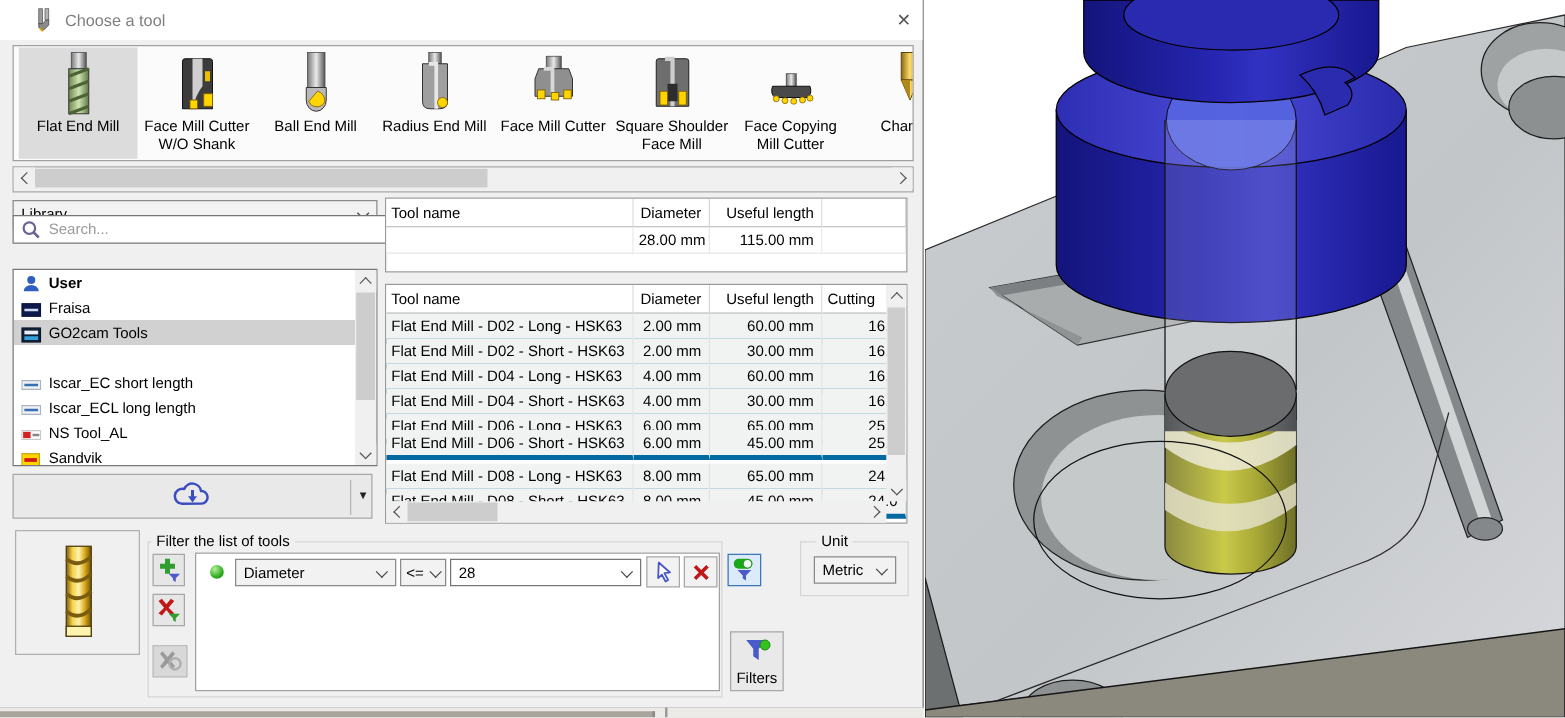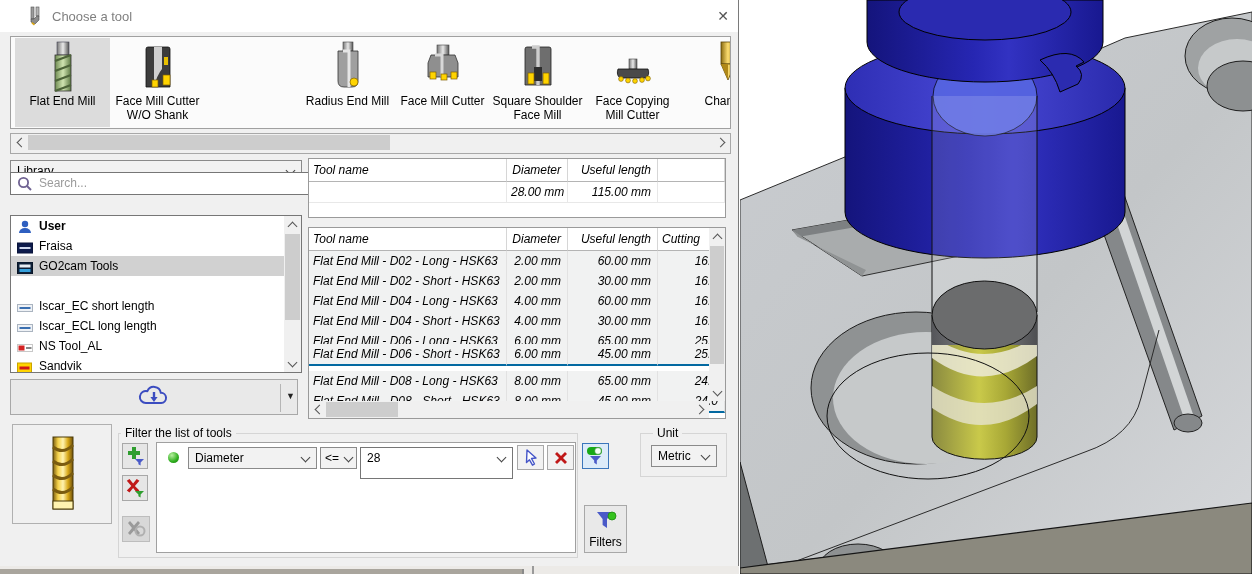--- a/index.html
+++ b/index.html
@@ -34,25 +34,25 @@
   #library-list{left:10px;top:215px;width:292px;height:158px;background:#fff;border:1px solid #767676;box-sizing:border-box;overflow:hidden;}
   .lrow{position:absolute;left:0;width:273px;height:20px;line-height:20px;}
   .lrow.sel{background:#d1d1d1;}
   .lrow .licon{position:absolute;left:6px;top:4px;width:16px;height:12px;}
   .lrow .llabel{position:absolute;left:28px;top:0;white-space:nowrap;}
   
   .btn{background:#e6e6e6;border:1px solid #a8a8a8;box-sizing:border-box;display:flex;align-items:center;justify-content:center;cursor:pointer;}
   .btn.blue{border:1px solid #3b76bb;background:#dcebf9;}
   .btn.dis{background:#d8d8d8;border:1px solid #bdbdbd;}
   
-  .tbl{background:#fff;border:1px solid #9a9a9a;box-sizing:border-box;overflow:hidden;font-style:italic;}
+  .tbl{background:#fff;border:1px solid #9a9a9a;box-sizing:border-box;overflow:hidden;}
   .trow{position:absolute;left:0;display:grid;grid-template-columns:198px 61px 90px 1fr;width:100%;}
   .tcell{overflow:hidden;white-space:nowrap;box-sizing:border-box;padding:0 6px 0 4px;line-height:20px;}
   .thead .tcell{border-right:1px solid #d6d6d6;border-bottom:1px solid #b4b4b4;background:#fff;line-height:22px;}
-  .tdata .tcell{background:#f1f2f2;border-right:1px solid #e2e2e2;border-bottom:2px solid #0369a1;}
+  .tdata .tcell{background:#f1f2f2;border-right:1px solid #e2e2e2;border-bottom:4px solid #0369a1;}
   .tdata.white .tcell{background:#fff;border-right:1px solid #e8e8e8;border-bottom:1px solid #e8e8e8;}
   .num{text-align:right;}
   
   .gbox{border:1px solid #d5d5d5;box-sizing:border-box;}
   .glabel{position:absolute;top:-8px;background:#f0f0f0;padding:0 4px;white-space:nowrap;}
   
   .led{border-radius:50%;background:radial-gradient(circle at 35% 30%,#b8f0a0,#2fae1e 60%,#187a10);}
   #below-dialog{left:0;top:566px;width:739px;height:8px;background:#eceae7;}
   #below-bar{left:0;top:569px;width:522px;height:5px;background:#a9a59d;border-right:2px solid #8a8a8a;}
   #below-line{left:532px;top:566px;width:2px;height:8px;background:#9a9a9a;}
@@ -102,20 +102,32 @@
                   <stop offset=".5" stop-color="#e9e9e9"></stop>
                   <stop offset="1" stop-color="#555"></stop>
                 </linearGradient>
               </defs>
               <path d="M12,6 h20 a2,2 0 0 1 2,2 v38 h-24 v-38 a2,2 0 0 1 2,-2 Z" fill="#3c3c3c" stroke="#111" stroke-width=".8"></path>
               <path d="M18,6 h8 v22 q-5,6 -8,18 Z" fill="#cfcfcf"></path>
               <rect x="27" y="34" width="7" height="10" fill="#ffd400" stroke="#806000" stroke-width=".7"></rect>
               <rect x="16" y="39" width="6" height="7" fill="#ffd400" stroke="#806000" stroke-width=".7"></rect>
               <rect x="28" y="16" width="4" height="8" fill="#e8c000"></rect>
             </svg></span><span class="tlabel">Face Mill Cutter W/O Shank</span></div>
+        <div class="tile" style="left: 194px;"><span><svg class="ticon" viewBox="0 0 44 52">
+              <defs>
+                <linearGradient id="sh" x1="0" x2="1">
+                  <stop offset="0" stop-color="#777"></stop>
+                  <stop offset=".5" stop-color="#e9e9e9"></stop>
+                  <stop offset="1" stop-color="#555"></stop>
+                </linearGradient>
+              </defs>
+              <rect x="15" y="1" width="14" height="28" fill="url(#sh)" stroke="#444" stroke-width=".6"></rect>
+              <path d="M14,29 h16 v10 a8,9 0 0 1 -16,0 Z" fill="#b9b9b9" stroke="#333" stroke-width=".8"></path>
+              <path d="M16,40 a7,7 0 0 0 13,0 a7,9 0 0 0 -6,-8 Z" fill="#ffd400" stroke="#806000" stroke-width=".7"></path>
+            </svg></span><span class="tlabel">Ball End Mill</span></div>
         <div class="tile" style="left: 289px;"><span><svg class="ticon" viewBox="0 0 44 52">
               <defs>
                 <linearGradient id="sh" x1="0" x2="1">
                   <stop offset="0" stop-color="#777"></stop>
                   <stop offset=".5" stop-color="#e9e9e9"></stop>
                   <stop offset="1" stop-color="#555"></stop>
                 </linearGradient>
               </defs>
               <rect x="17" y="1" width="10" height="9" fill="url(#sh)" stroke="#444" stroke-width=".6"></rect>
               <path d="M12,10 h20 v30 q0,6 -6,6 h-8 q-6,0 -6,-6 Z" fill="#9f9f9f" stroke="#333" stroke-width=".8"></path>
@@ -422,21 +434,21 @@
     <div class="abs" style="left:156px;top:442px;width:420px;height:111px;background:#fff;border:1px solid #a0a0a0;box-sizing:border-box;">
       <span class="abs led" style="left:11px;top:9px;width:11px;height:11px;"></span>
       <div class="abs combo" style="left:31px;top:4px;width:129px;height:22px;">
         <span class="ctext">Diameter</span>
         <span class="cchev"></span>
       </div>
       <div class="abs combo" style="left:163px;top:4px;width:37px;height:22px;">
         <span class="ctext" style="left:4px;">&lt;=</span>
         <span class="cchev" style="right:4px;"></span>
       </div>
-      <div class="abs combo white" style="left:203px;top:4px;width:153px;height:32px;">
+      <div class="abs combo white" style="left:203px;top:4px;width:153px;height:22px;">
         <span class="ctext">28</span>
         <span class="cchev"></span>
       </div>
       <div class="abs btn" style="left:360px;top:2px;width:27px;height:25px;background:#f2f2f2;">
         <svg width="18" height="18" viewBox="0 0 18 18">
           <path d="M5,1 L14,9 L9.5,9.5 L12.5,15 L10.5,16.2 L7.5,10.8 L4.5,13.5 Z" fill="#fdfdff" stroke="#4556c8" stroke-width="1.4" stroke-linejoin="round"></path>
         </svg>
       </div>
       <div class="abs btn" style="left:390px;top:2px;width:27px;height:25px;background:#f2f2f2;">
         <svg width="16" height="16" viewBox="0 0 16 16">

